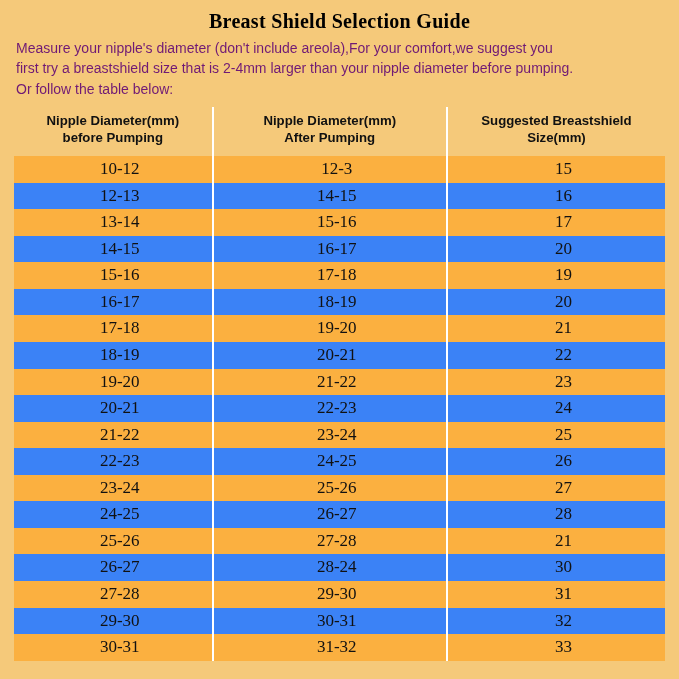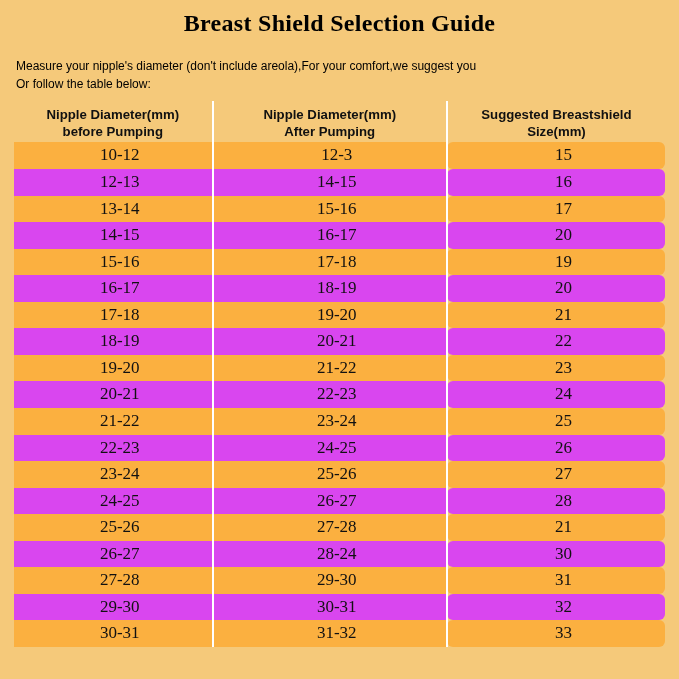--- a/index.html
+++ b/index.html
@@ -20,86 +20,86 @@
     background: #f5c97a;
     box-sizing: border-box;
     padding: 8px 14px 0 14px;
     display: flex;
     flex-direction: column;
   }
   .title {
     text-align: center;
     font-family: "Liberation Serif", serif;
     font-weight: bold;
-    font-size: 24px;
+    font-size: 20px;
     letter-spacing: 0.3px;
     color: #000000;
     margin: 2px 0 6px 0;
     line-height: 1.1;
   }
   .intro {
     font-family: "Liberation Sans", sans-serif;
-    font-size: 12px;
+    font-size: 14px;
     line-height: 1.45;
-    color: #000000;
-    margin: 16px 0 8px 2px;
+    color: #701a75;
+    margin: 0 0 8px 2px;
   }
   table.guide {
     border-collapse: collapse;
     width: 100%;
     table-layout: fixed;
     background: #f5c97a;
   }
   table.guide th {
     font-family: "Liberation Sans", sans-serif;
     font-size: 13.2px;
     font-weight: bold;
     color: #111111;
     text-align: center;
-    padding: 5px 4px 2px 4px;
+    padding: 5px 4px 10px 4px;
     line-height: 1.3;
     border-right: 2px solid #ffffff;
     background: #f5c97a;
     vertical-align: middle;
   }
   table.guide th:last-child {
     border-right: none;
   }
   table.guide td {
     font-family: "Liberation Serif", serif;
     font-size: 17px;
     text-align: center;
     padding: 3px 4px 4px 18px;
     color: #111111;
     border-right: 2px solid #ffffff;
     line-height: 1.15;
   }
   table.guide td:last-child {
     border-right: none;
-    border-radius: 6px;
   }
   table.guide tr.odd td {
     background: #fbb040;
   }
   table.guide tr.even td {
-    background: #d946ef;
+    background: #3b82f6;
   }
   .col-a { width: 30.5%; }
   .col-b { width: 36%; }
   .col-c { width: 33.5%; }
 </style>
 </head>
 <body>
 
 <div class="page">
 
   <div class="title">Breast Shield Selection Guide</div>
 
   <div class="intro">
     <div>Measure your nipple's diameter   (don't include areola),For your comfort,we suggest you</div>
+    <div>first try a breastshield size that is 2-4mm larger than your nipple diameter before pumping.</div>
     <div>Or follow the table below:</div>
   </div>
 
   <table class="guide">
     <colgroup>
       <col class="col-a">
       <col class="col-b">
       <col class="col-c">
     </colgroup>
     <thead>

